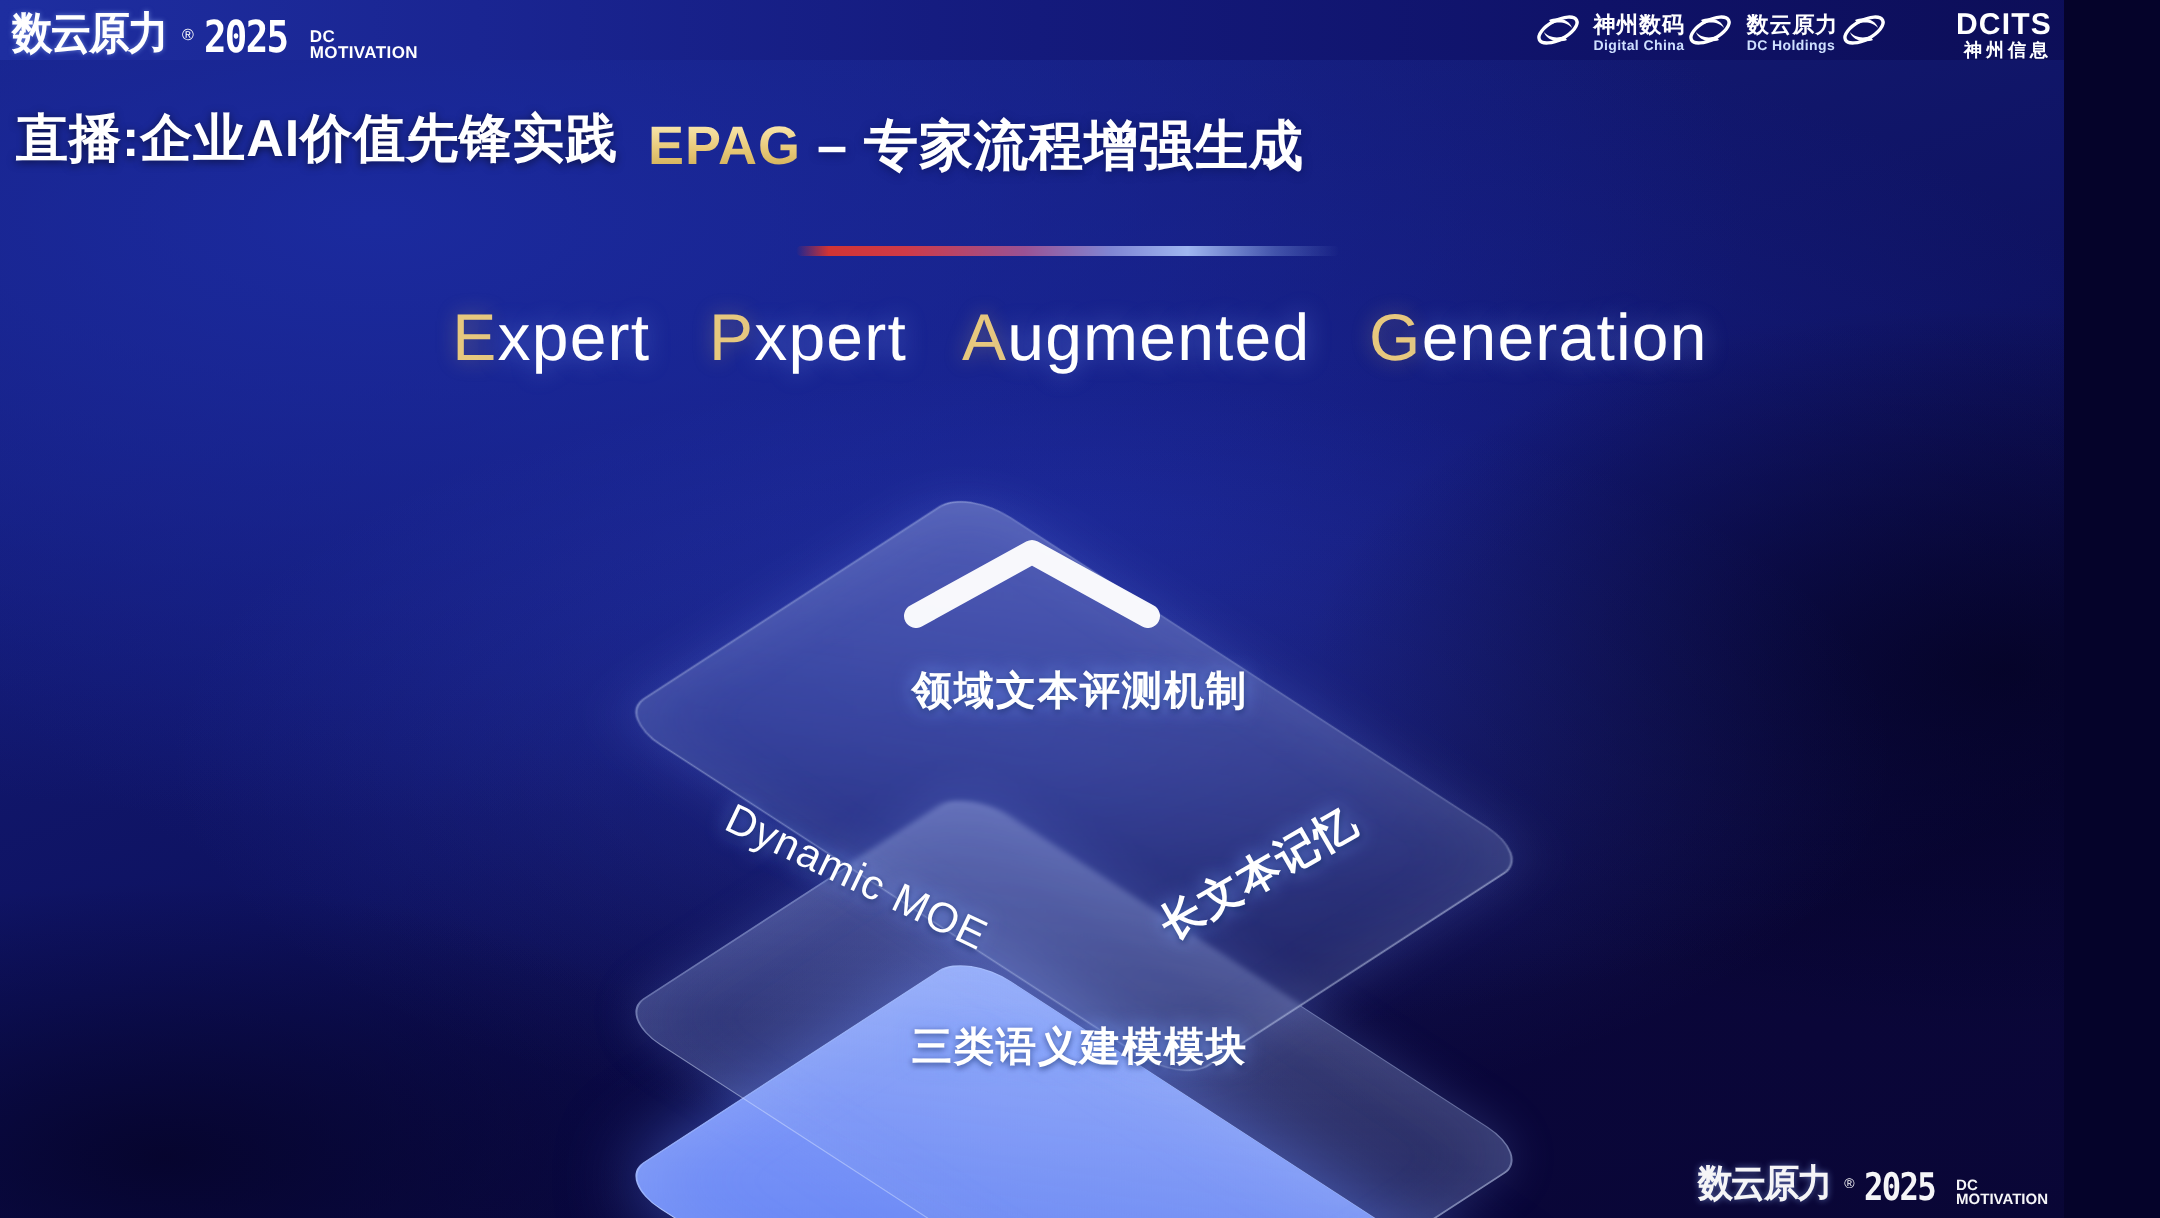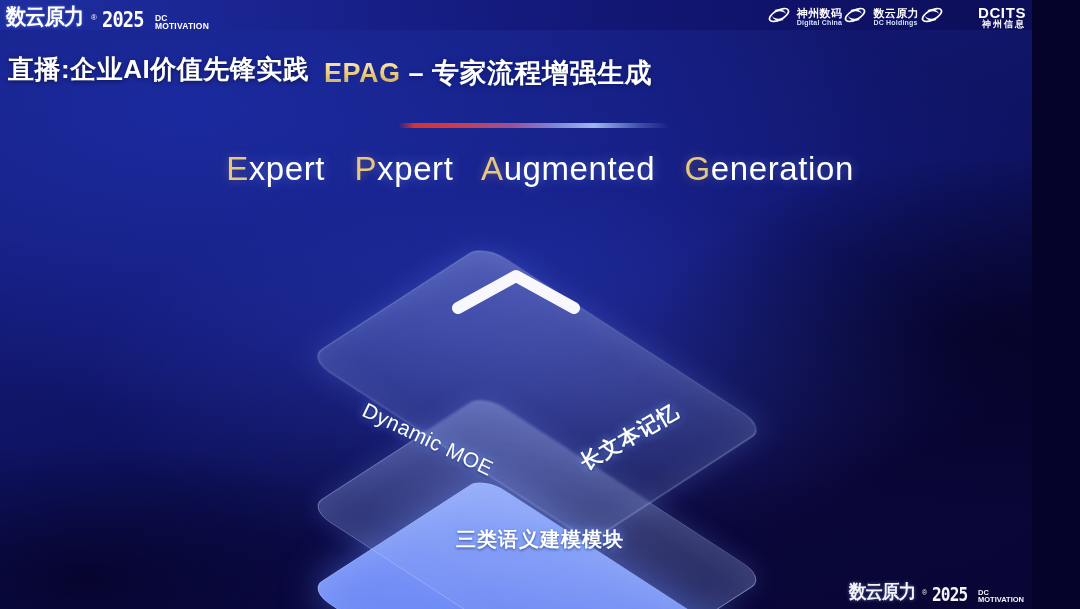--- a/index.html
+++ b/index.html
@@ -174,21 +174,21 @@
     width:136px; height:46px; z-index:6; pointer-events:none;
   }
 
   
   .lbl{
     position:absolute; z-index:7; white-space:nowrap;
     color:#ffffff; font-weight:bold;
     text-shadow:0 0 10px rgba(120,160,255,.85), 0 1px 3px rgba(0,20,70,.75);
   }
   .lbl.l-top{ left:0; width:1080px; text-align:center; top:332px; font-size:20px; letter-spacing:1px; }
-  .lbl.l-bot{ left:0; width:1080px; text-align:center; top:510px; font-size:20px; letter-spacing:1px;margin-top:16px; }
+  .lbl.l-bot{ left:0; width:1080px; text-align:center; top:510px; font-size:20px; letter-spacing:1px; }
   .lbl.l-left{
     left:369px; top:398px; font-size:21px; letter-spacing:.6px;
     transform:rotate(25.5deg); transform-origin:left top;
     font-weight:normal;
   }
   .lbl.l-right{
     left:575px; top:452px; font-size:21px; letter-spacing:1px;
     transform:rotate(-30deg); transform-origin:left top;
   }
 
@@ -309,20 +309,21 @@
       </div>
     <div class="layer top">
         <div class="plate"></div>
       </div>
   </div>
 
   <svg class="chevron" viewBox="0 0 136 46">
     <path d="M10 40 L68 8 L126 40" fill="none" stroke="#ffffff" stroke-width="12" stroke-linecap="round" stroke-linejoin="round" opacity="0.96"></path>
   </svg>
 
+  <div class="lbl l-top">领域文本评测机制</div>
   <div class="lbl l-left">Dynamic MOE</div>
   <div class="lbl l-right">长文本记忆</div>
   <div class="lbl l-bot">三类语义建模模块</div>
 
   <div class="watermark">
     <span class="cn">数云原力</span>
     <span class="reg">®</span>
     <span class="yr">2025</span>
     <span class="dc">
       <span class="d1">DC</span>

